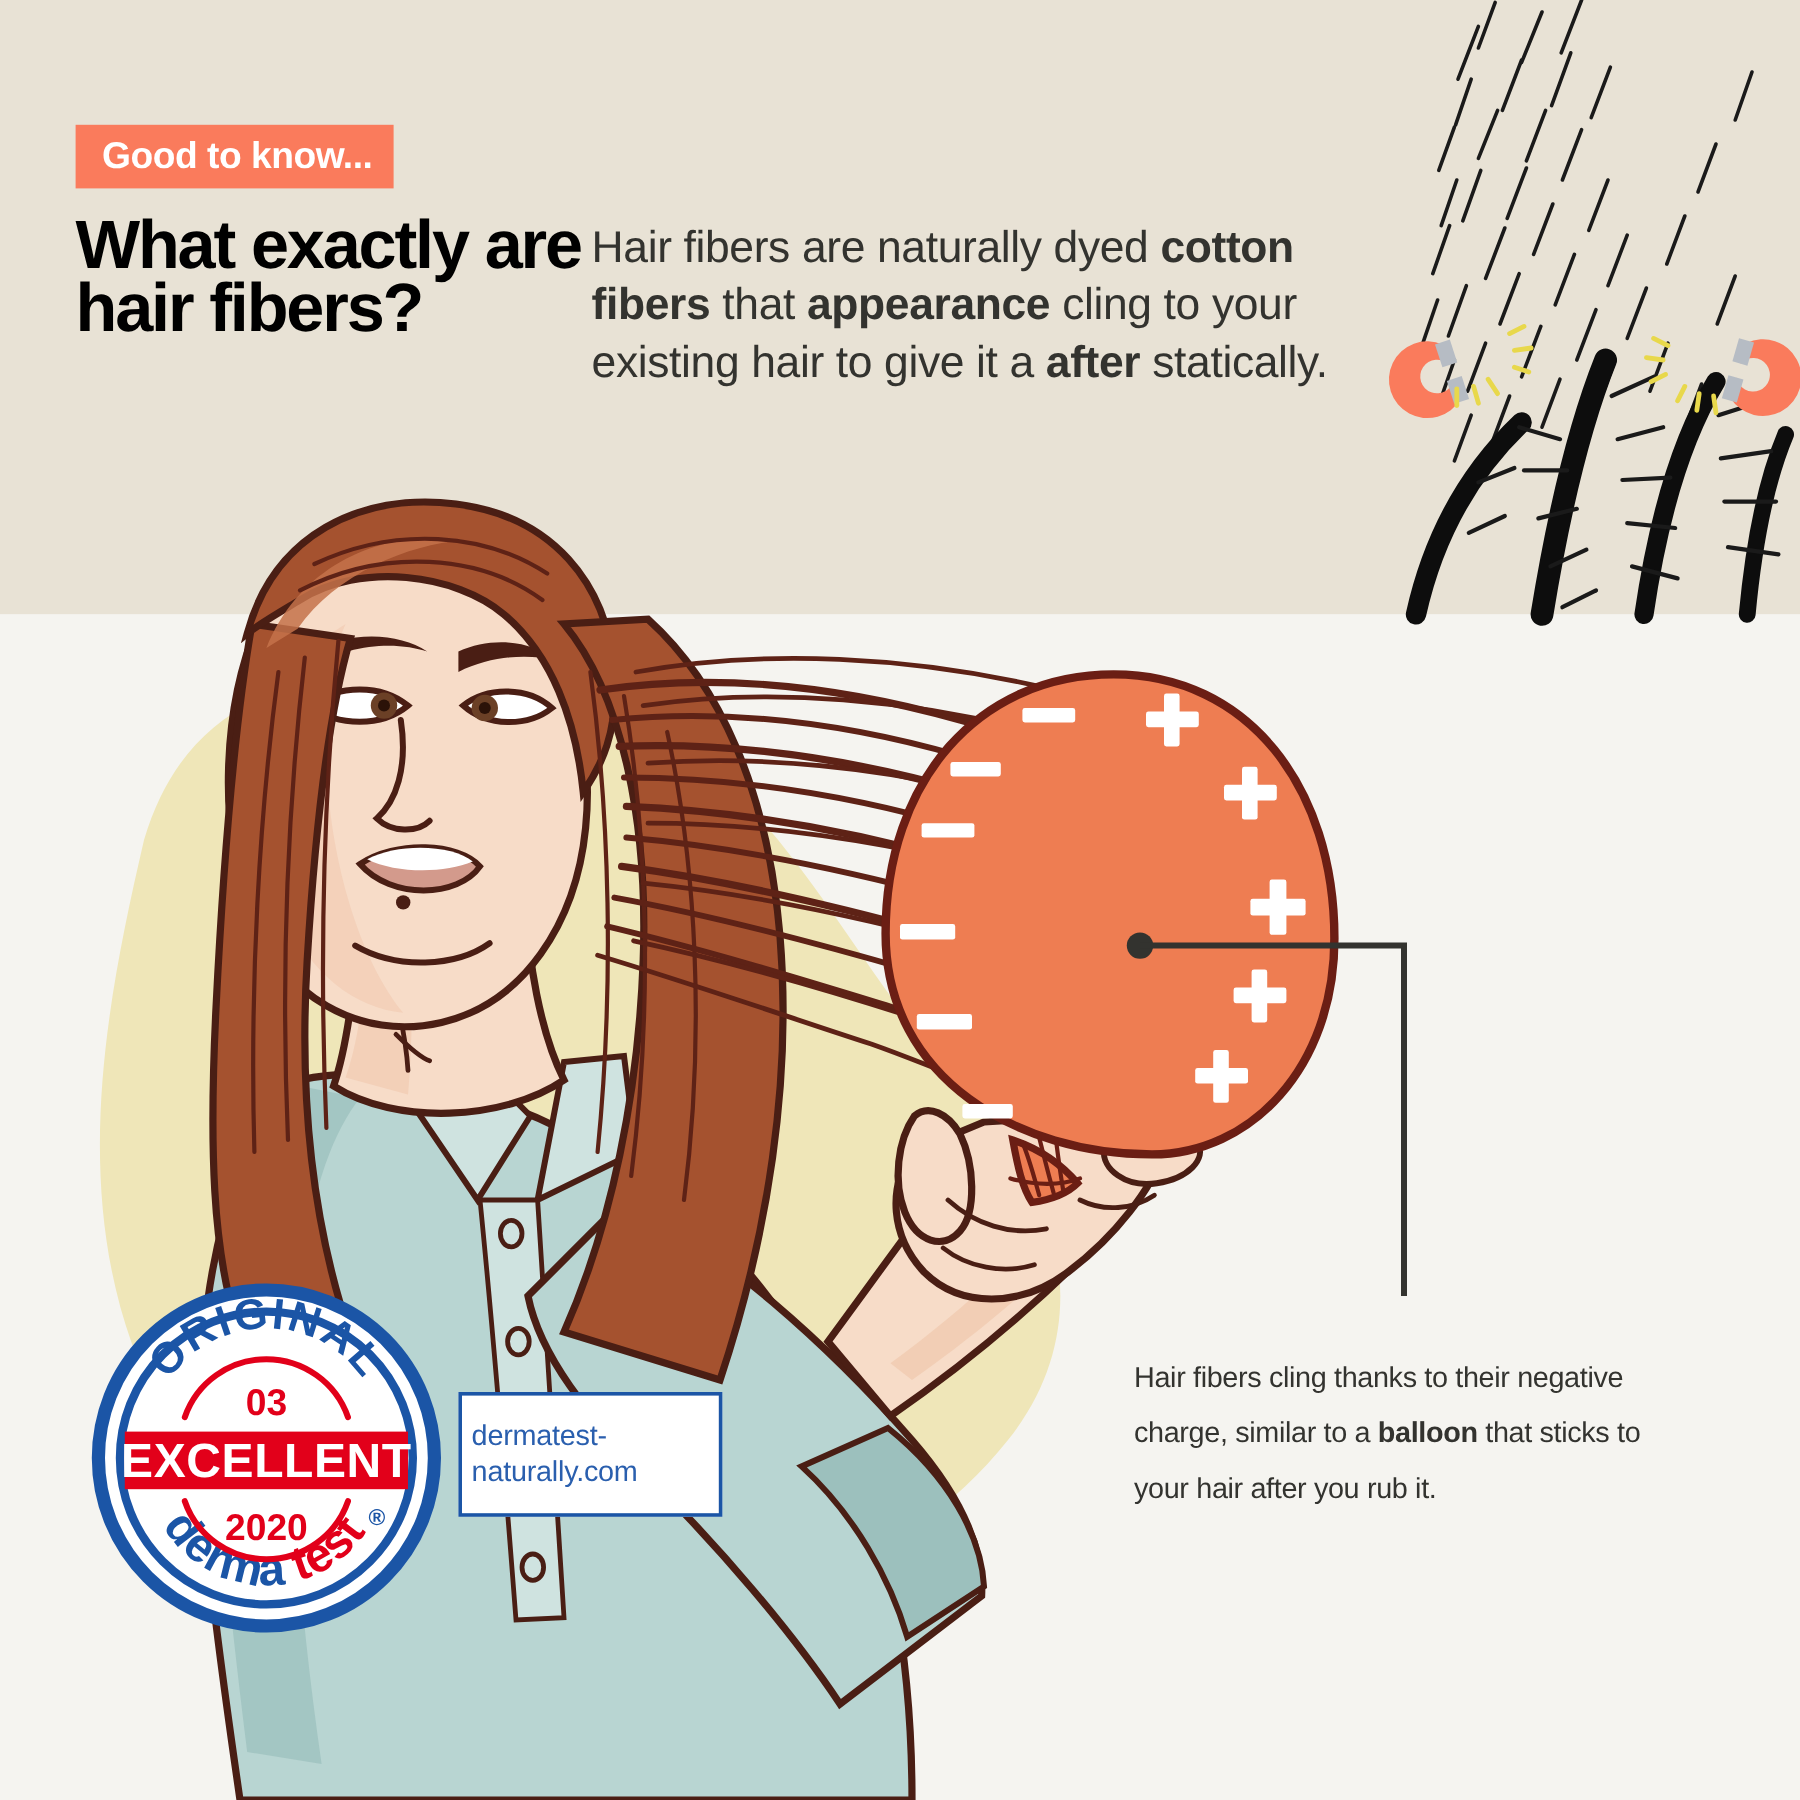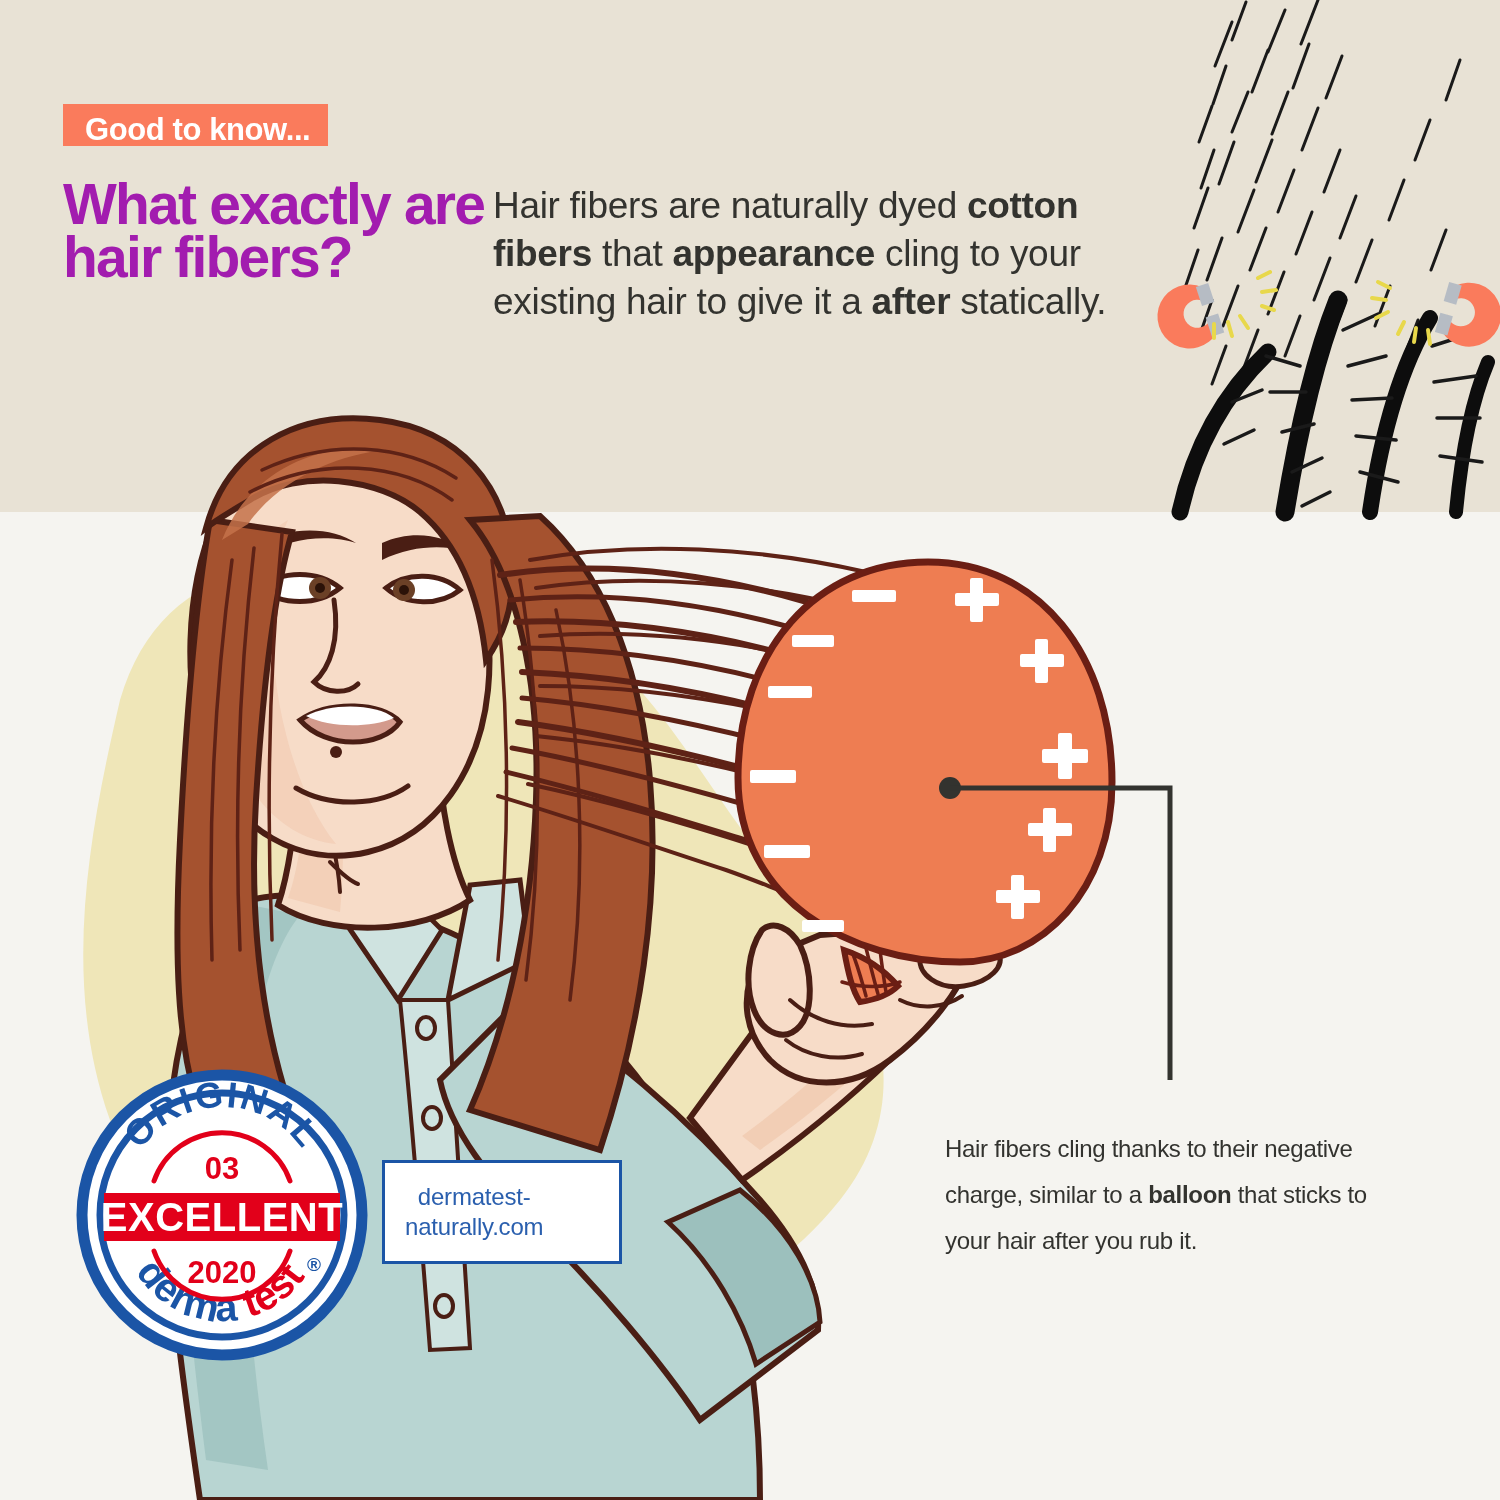--- a/index.html
+++ b/index.html
@@ -18,31 +18,31 @@
   }
   .bg-bottom {
     position:absolute; left:0; top:512px; width:1500px; height:988px;
     background:#F5F4F0;
   }
 
   
   .kicker {
     position:absolute; left:63px; top:104px;
     background:#FA7B5C;
-    padding:10px 18px 1px 22px;
+    padding:10px 18px 12px 22px;
     color:#FFFFFF;
     font-size:31px;
     font-weight:bold;
     letter-spacing:-0.4px;
     line-height:1;
   }
   .headline {
     position:absolute; left:63px; top:178px;
     width:430px;
-    color:#a21caf;
+    color:#000000;
     font-size:57px;
     font-weight:bold;
     line-height:53px;
     letter-spacing:-1.8px;
   }
   .intro {
     position:absolute; left:493px; top:182px;
     width:660px;
     color:#33332F;
     font-size:37px;
@@ -58,26 +58,25 @@
     color:#33332F;
     font-size:24px;
     line-height:46px;
     letter-spacing:-0.3px;
   }
   .caption b { font-weight:bold; }
 
   
   .url-box {
     position:absolute; left:382px; top:1160px;
-    width:240px; height:104px;
+    width:220px; height:104px;
     background:#FFFFFF;
     border:3px solid #1B55A6;
     display:flex; align-items:center;
-    padding-left:20px;
-    text-align:center;
+    padding-left:8px;
   }
   .url-box span {
     color:#2A5FAE;
     font-size:24px;
     line-height:30px;
     letter-spacing:-0.2px;
   }
 
   svg { display:block; }
   .svg-layer { position:absolute; left:0; top:0; }

